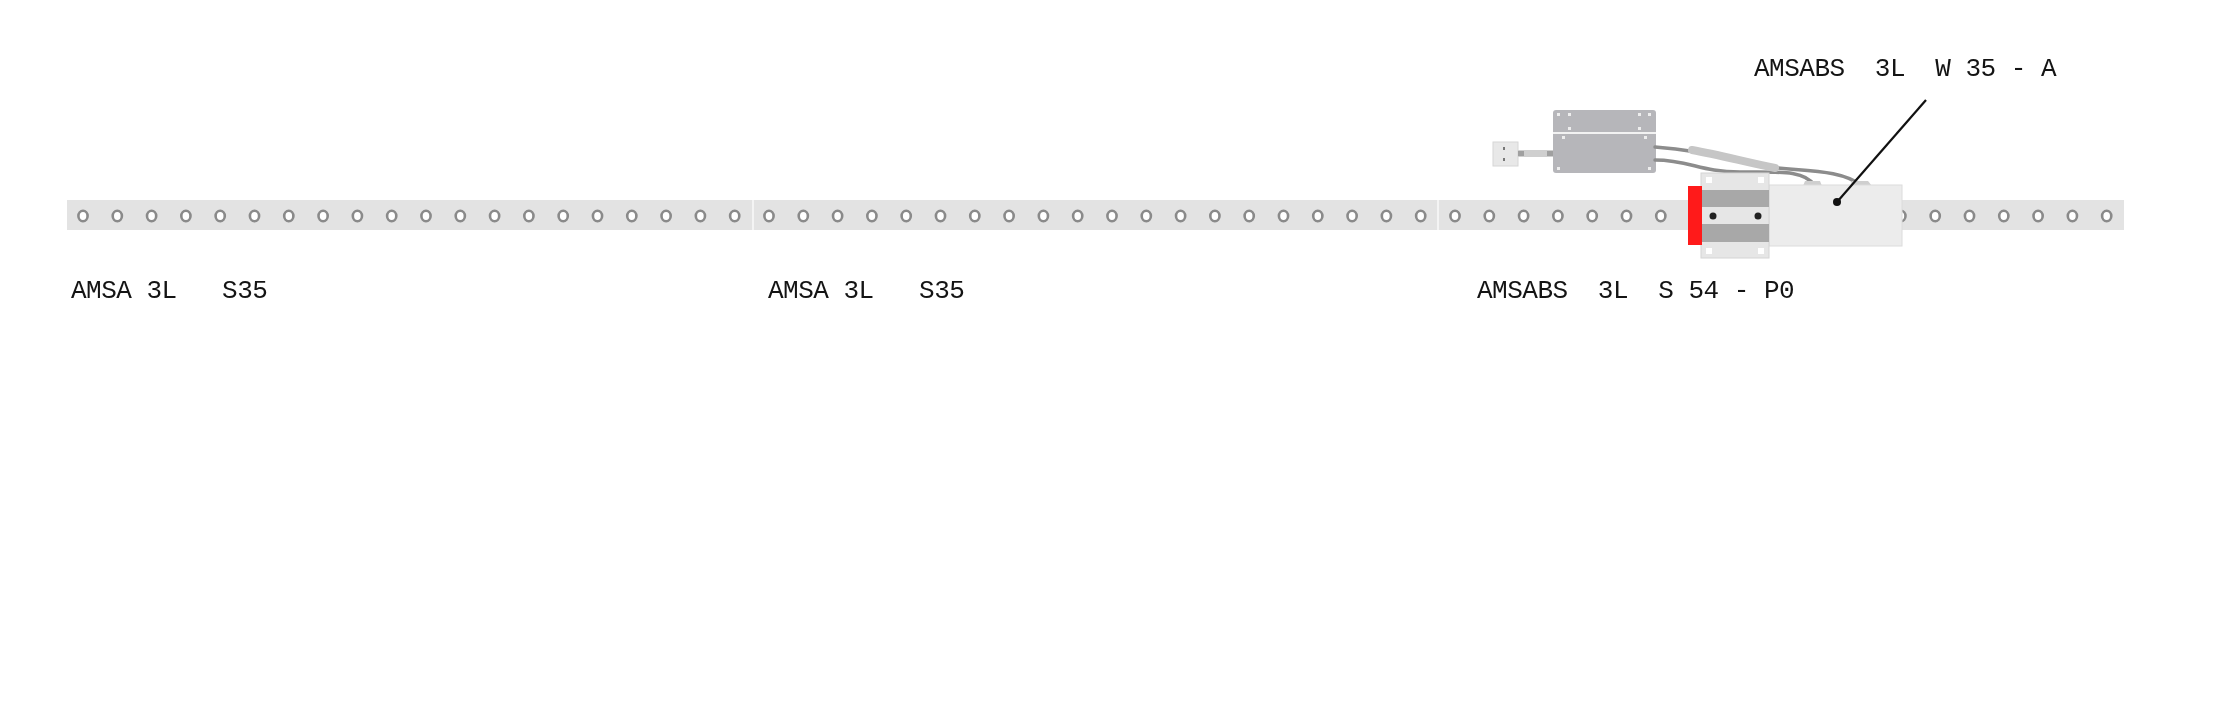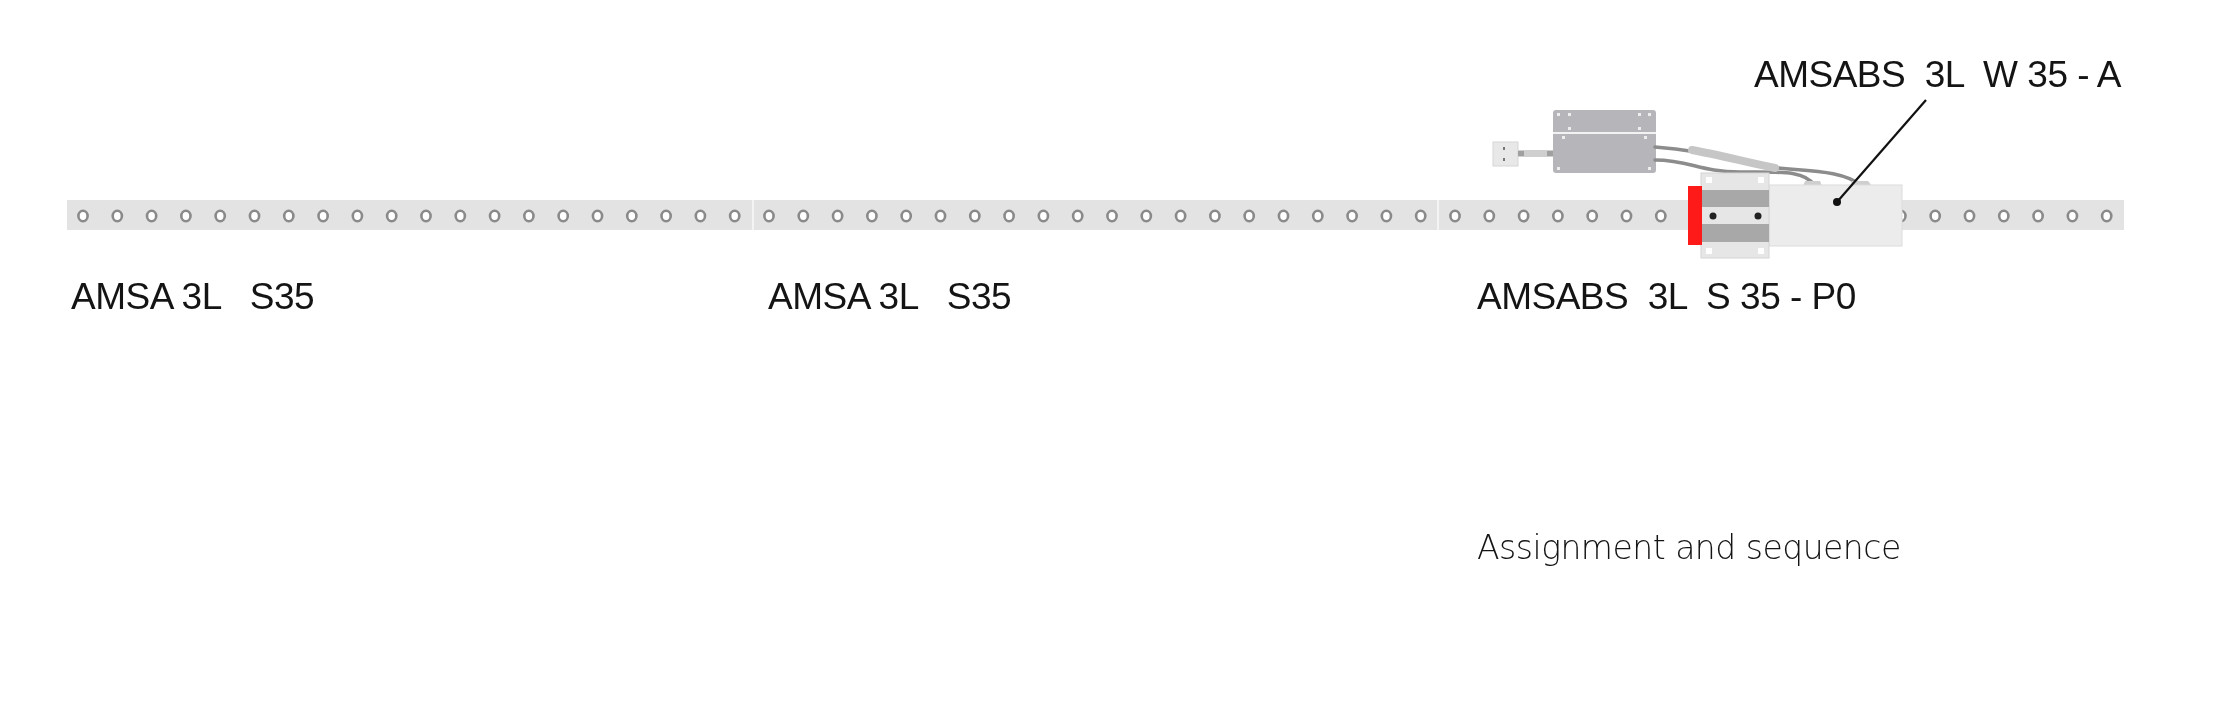--- a/index.html
+++ b/index.html
@@ -1,19 +1,19 @@
 <!DOCTYPE html>
 <html><head>
   <meta charset="utf-8">
   <style>
     html, body { margin: 0; padding: 0; background: #ffffff; }
     body { width: 2216px; height: 724px; position: relative; overflow: hidden;
            font-family: "DejaVu Sans", sans-serif; color: #141414; }
-    .label { position: absolute; font-size: 37px; font-weight: 300; letter-spacing: -0.5px;
-             white-space: pre; line-height: 1; font-family: Liberation Sans, sans-serif; }
+    .label { position: absolute; font-size: 26px; font-weight: 300; letter-spacing: -0.5px;
+             white-space: pre; line-height: 1; font-family: Liberation Mono, monospace; }
     .para { position: absolute; left: 1477px; top: 423px; font-size: 33px; line-height: 50px;
             font-weight: 300; letter-spacing: -0.5px; white-space: pre; font-family: "DejaVu Sans", sans-serif; }
     svg.stage { position: absolute; left: 0; top: 0; }
   </style>
 </head>
 <body>
 
 <svg class="stage" width="2216" height="724" viewBox="0 0 2216 724">
 
   <g id="rail">
@@ -129,21 +129,20 @@
   <rect x="1688" y="186" width="14" height="59" fill="#ff1a1a"></rect>
 
   <g>
     <line id="leader-line" x1="1926" y1="100" x2="1837" y2="202" stroke="#111" stroke-width="2.2"></line>
     <circle id="leader-dot" cx="1837" cy="202" r="4" fill="#111"></circle>
   </g>
 </svg>
 
 <div class="label" style="left:71px; top:278px;">AMSA 3L   S35</div>
 <div class="label" style="left:768px; top:278px;">AMSA 3L   S35</div>
-<div class="label" style="left:1477px; top:278px;">AMSABS  3L  S 35 - P0</div>
+<div class="label" style="left:1477px; top:278px;">AMSABS  3L  S 54 - P0</div>
 <div class="label" style="left:1754px; top:56px;">AMSABS  3L  W 35 - A</div>
 
 <div class="para">
-  <div>Assignment and sequence</div>
   
   
   
 </div>
 
 </body></html>

